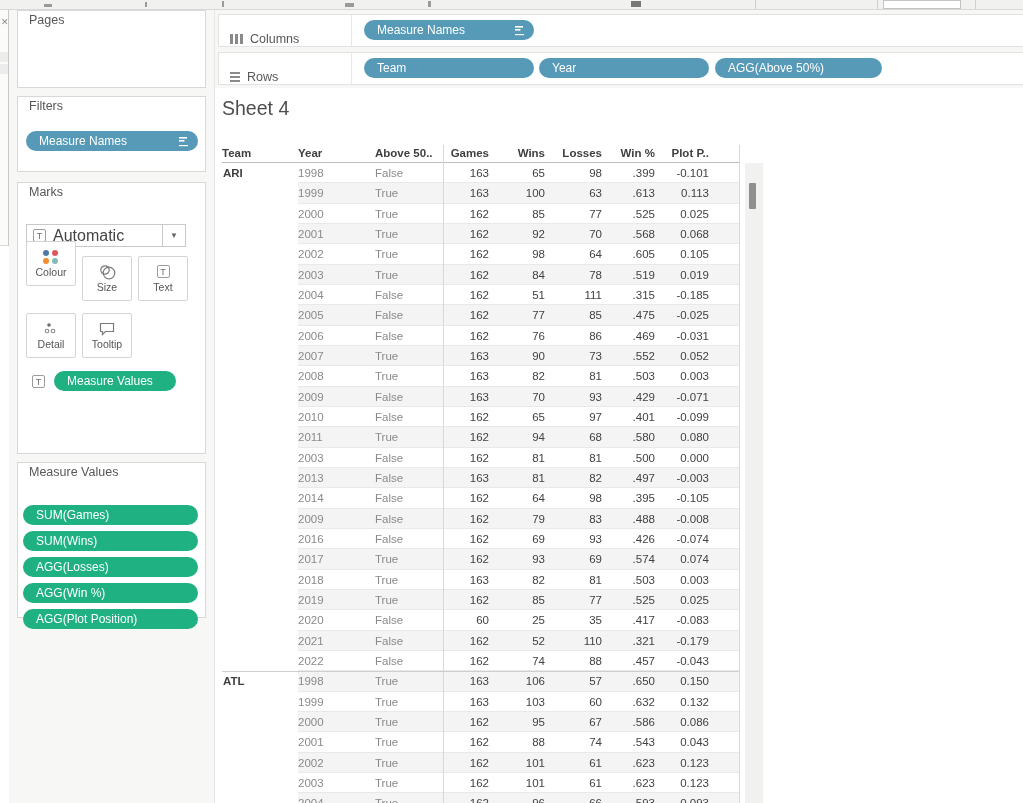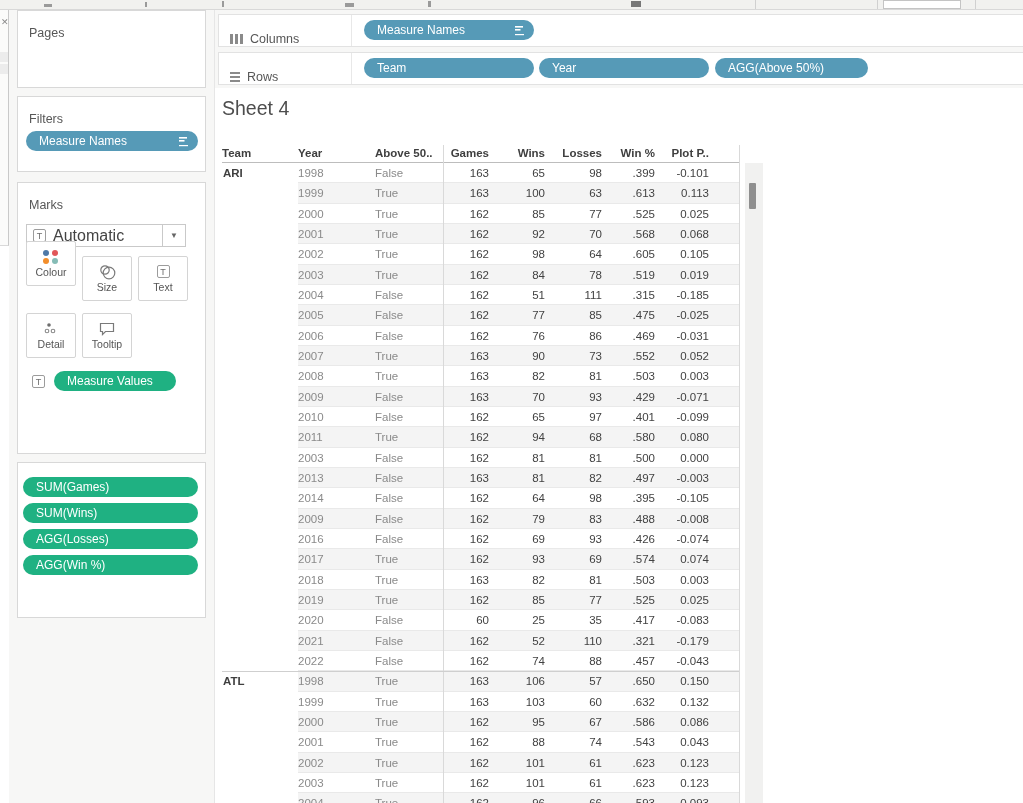--- a/index.html
+++ b/index.html
@@ -18,21 +18,21 @@
   .left-strip { position:absolute; left:0; top:10px; width:9px; height:236px;
     background:#fbfbfa; border-right:1px solid #c9c9c9; border-bottom:1px solid #d9d9d9; }
   .left-strip .x-glyph { position:absolute; left:1px; top:8px; font-size:9px; color:#8a8a8a; line-height:9px; }
   .left-strip .bar { position:absolute; left:0; width:8px; height:10px; background:#ececec; }
 
   
   .side-panel { position:absolute; left:9px; top:10px; width:205px; height:793px; background:#f7f7f6; }
   .splitter { position:absolute; left:214px; top:10px; width:1px; height:793px; background:#e6e6e6; }
   .card { position:absolute; left:8px; width:189px; background:#fff;
     border:1px solid #d8d8d8; }
-  .card-label { font-size:12.5px; color:#575757; padding:15px 0 0 11px; }
+  .card-label { font-size:12.5px; color:#575757; padding:2px 0 0 11px; }
   .card-pages   { top:0px;   height:78px; }
   .card-filters { top:86px;  height:76px; }
   .card-marks   { top:172px; height:272px; }
   .card-mv      { top:452px; height:156px; }
 
   
   .pill { height:20px; border-radius:10px; color:#fff; font-size:12px;
     line-height:20px; white-space:nowrap; overflow:hidden; position:relative; }
   .pill.blue  { background:#569ab7; }
   .pill.green { background:#1fb182; }
@@ -51,21 +51,21 @@
   .tbox { width:13px; height:13px; border:1px solid #9c9c9c; border-radius:2px;
     font-size:9px; color:#6e6e6e; text-align:center; line-height:12px; background:#fff; flex:none; }
   .marks-btn { position:absolute; width:50px; height:45px; border:1px solid #d4d4d4;
     border-radius:2px; background:#fff; text-align:center; }
   .marks-btn .ic { height:24px; display:flex; align-items:center; justify-content:center; padding-top:5px; }
   .marks-btn .lbl { font-size:10.5px; color:#555; }
   .marks-pill-row { position:absolute; left:14px; top:188px; display:flex; align-items:center; }
   .marks-pill-row .pill { width:122px; margin-left:9px; }
 
   
-  .mv-pills { position:absolute; left:5px; top:14px; }
+  .mv-pills { position:absolute; left:5px; top:42px; }
   .mv-pills .pill { width:175px; margin-bottom:6px; }
 
   
   .shelf-region { position:absolute; left:215px; top:10px; width:808px; height:78px; background:#f7f7f6; }
   .shelf-row { position:absolute; left:3px; width:805px; height:33px; background:#fff;
     border:1px solid #e2e2e2; border-right:none; }
   .shelf-row.columns { top:4px; }
   .shelf-row.rows    { top:42px; }
   .shelf-head { position:absolute; left:11px; top:8px; height:31px; display:flex; align-items:center; }
   .shelf-title { font-size:12.5px; color:#575757; margin-left:7px; }
@@ -211,20 +211,21 @@
       </div>
     </div>
 
     <div class="card card-mv">
       <div class="card-label">Measure Values</div>
       <div class="mv-pills">
           <div class="pill green"><span class="pl">SUM(Games)</span></div>
           <div class="pill green"><span class="pl">SUM(Wins)</span></div>
           <div class="pill green"><span class="pl">AGG(Losses)</span></div>
           <div class="pill green"><span class="pl">AGG(Win %)</span></div>
+          <div class="pill green"><span class="pl">AGG(Plot Position)</span></div>
         </div>
     </div>
   </div>
   <div class="splitter"></div>
 
   <div class="shelf-region">
     <div class="shelf-row columns">
       <div class="shelf-head">
         <span class="icon-cols">
             <i></i>
@@ -252,21 +253,21 @@
           </span>
         <span class="shelf-title">Rows</span>
       </div>
       <div class="shelf-sep"></div>
       <div class="pill blue" style="left:145px;width:170px;">
         <span class="pl">Team</span>
       </div>
       <div class="pill blue" style="left:320px;width:170px;">
         <span class="pl">Year</span>
       </div>
-      <div class="pill blue" style="left:496px;width:153px;">
+      <div class="pill blue" style="left:496px;width:167px;">
         <span class="pl">AGG(Above 50%)</span>
       </div>
     </div>
   </div>
 
   <div class="canvas">
     <div class="sheet-title">Sheet 4</div>
 
     <div class="thead tgrid">
       <span class="h-left">Team</span>

